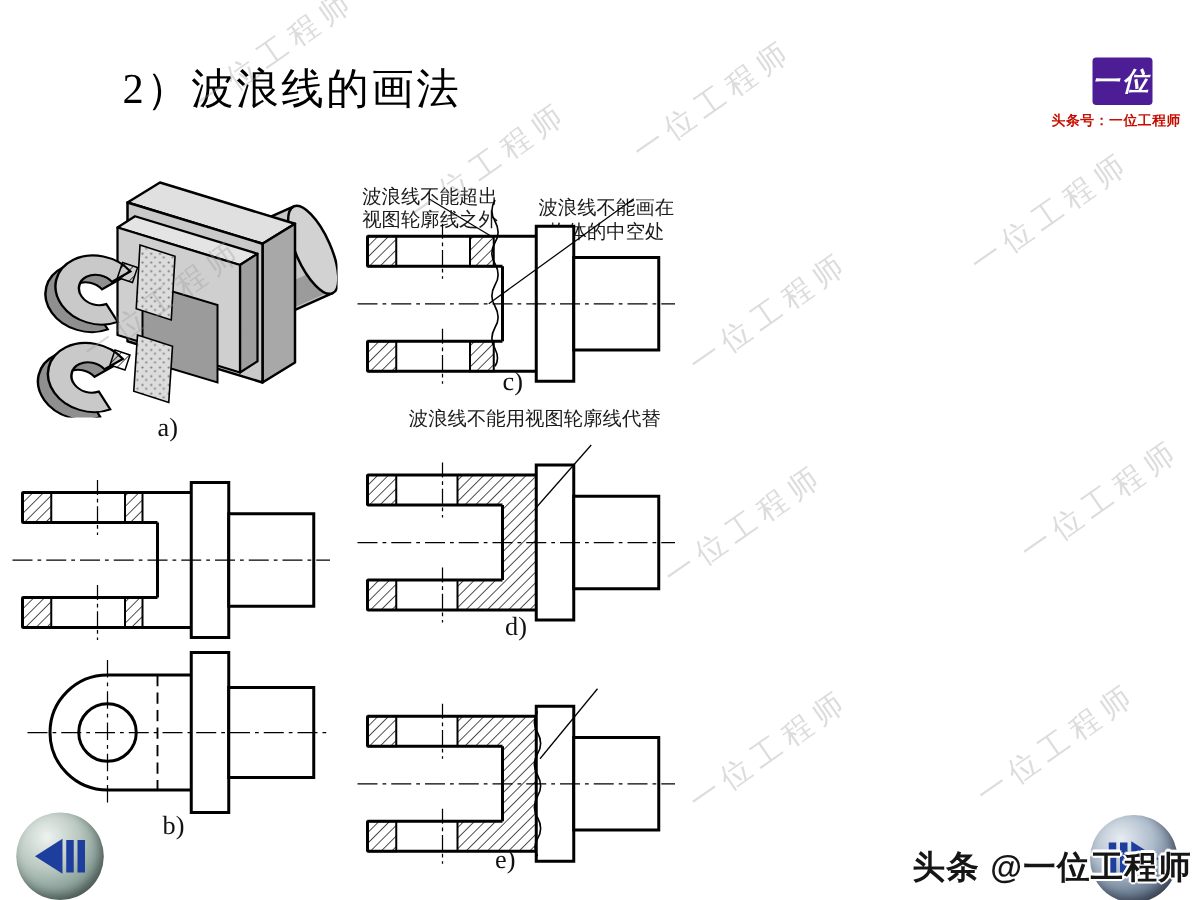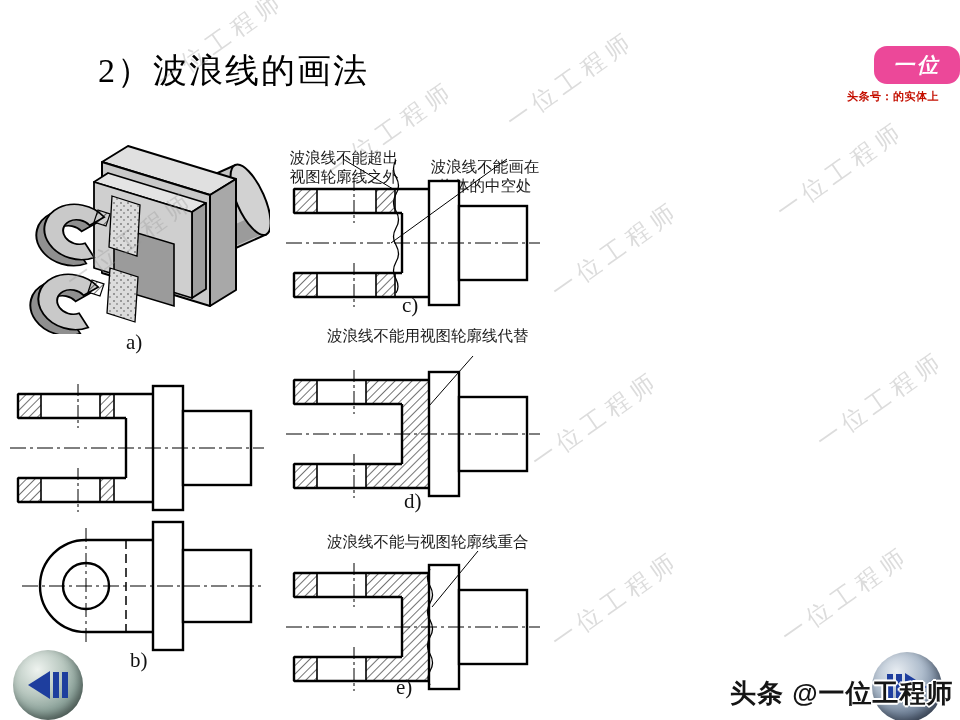--- a/index.html
+++ b/index.html
@@ -1,20 +1,20 @@
 <!DOCTYPE html>
 <html><head>
 <meta charset="utf-8">
 <style>
   html,body{margin:0;padding:0;background:#888;}
   .slide{position:relative;width:960px;height:720px;background:#ffffff;overflow:hidden;
          font-family:"Liberation Serif","DejaVu Serif",serif;}
   .abs{position:absolute;}
   .title{left:98px;top:48px;font-size:34px;letter-spacing:2px;color:#000;font-weight:500;}
-  .logo-badge{left:874px;top:46px;width:86px;height:38px;background:#ec4899;border-radius:13px;
+  .logo-badge{left:874px;top:46px;width:48px;height:38px;background:#4c1d95;border-radius:3px;
               display:flex;align-items:center;justify-content:center;}
   .logo-badge span{color:#fff;font-size:21px;font-style:italic;font-weight:bold;letter-spacing:3px;}
   .logo-caption{left:838px;top:89px;width:110px;font-size:11px;font-weight:bold;color:#c40f00;
                 letter-spacing:0.5px;text-align:center;}
   .ann{font-size:15.5px;color:#1a1a1a;line-height:19px;white-space:pre-line;}
   .ann-c{text-align:center;margin-top:28px;}
   .fig-label{font-size:21px;color:#111;}
   .rule{font-size:38px;line-height:43px;letter-spacing:3px;color:#000;white-space:pre-line;}
   .credit{left:730px;top:676px;font-size:26px;font-weight:bold;color:#151515;z-index:6;
           font-family:"Liberation Sans","DejaVu Sans",sans-serif;letter-spacing:1px;
@@ -48,21 +48,21 @@
   <span class="wm abs" style="left:545px;top:630px">一位工程师</span>
   <span class="wm abs" style="left:770px;top:200px">一位工程师</span>
   <span class="wm abs" style="left:810px;top:430px">一位工程师</span>
   <span class="wm abs" style="left:775px;top:625px">一位工程师</span>
 
   <div class="abs title">2）波浪线的画法</div>
 
   <div class="abs logo-badge">
     <span>一位</span>
   </div>
-  <div class="abs logo-caption">头条号：的实体上</div>
+  <div class="abs logo-caption">头条号：一位工程师</div>
 
   <div class="abs" style="left:14px;top:110px">
     <svg width="256" height="224" viewBox="0 0 256 224">
       <defs>
         <pattern id="hA" width="6" height="6" patternUnits="userSpaceOnUse" patternTransform="rotate(45)">
           <line x1="0" y1="0" x2="0" y2="6" stroke="#000" stroke-width="1.1"></line>
         </pattern>
         <pattern id="spA" width="7" height="7" patternUnits="userSpaceOnUse">
           <rect width="7" height="7" fill="#dcdcdc"></rect>
           <circle cx="2" cy="2" r="0.9" fill="#777"></circle>
@@ -191,21 +191,20 @@
         <rect x="145" y="8" width="30" height="124" fill="#fff" stroke-width="2.4"></rect>
         <rect x="175" y="33" width="68" height="74" fill="#fff" stroke-width="2.4"></rect>
         <path d="M70,6 V50 M70,90 V134" stroke-width="1" stroke-dasharray="12 3 3 3"></path>
         <path d="M2,70 H256" stroke-width="1" stroke-dasharray="16 4 3 4"></path>
       </g>
       <path d="M190,2 L146,52" stroke="#000" stroke-width="1"></path>
     </svg>
   </div>
   <div class="abs fig-label" style="left:404px;top:489px">d)</div>
 
-  <div class="abs ann" style="left:327px;top:532px">波浪线不能与视图轮廓线重合</div>
 
   <div class="abs" style="left:283px;top:549px">
     <svg width="270" height="150" viewBox="0 0 270 150">
       <defs>
         <pattern id="hE" width="6" height="6" patternUnits="userSpaceOnUse" patternTransform="rotate(45)">
           <line x1="0" y1="0" x2="0" y2="6" stroke="#000" stroke-width="1.1"></line>
         </pattern>
       </defs>
       <g transform="translate(1,8)" stroke="#000" fill="none">
         <rect x="10" y="16" width="23" height="24" fill="url(#hE)" stroke-width="1.6"></rect>

